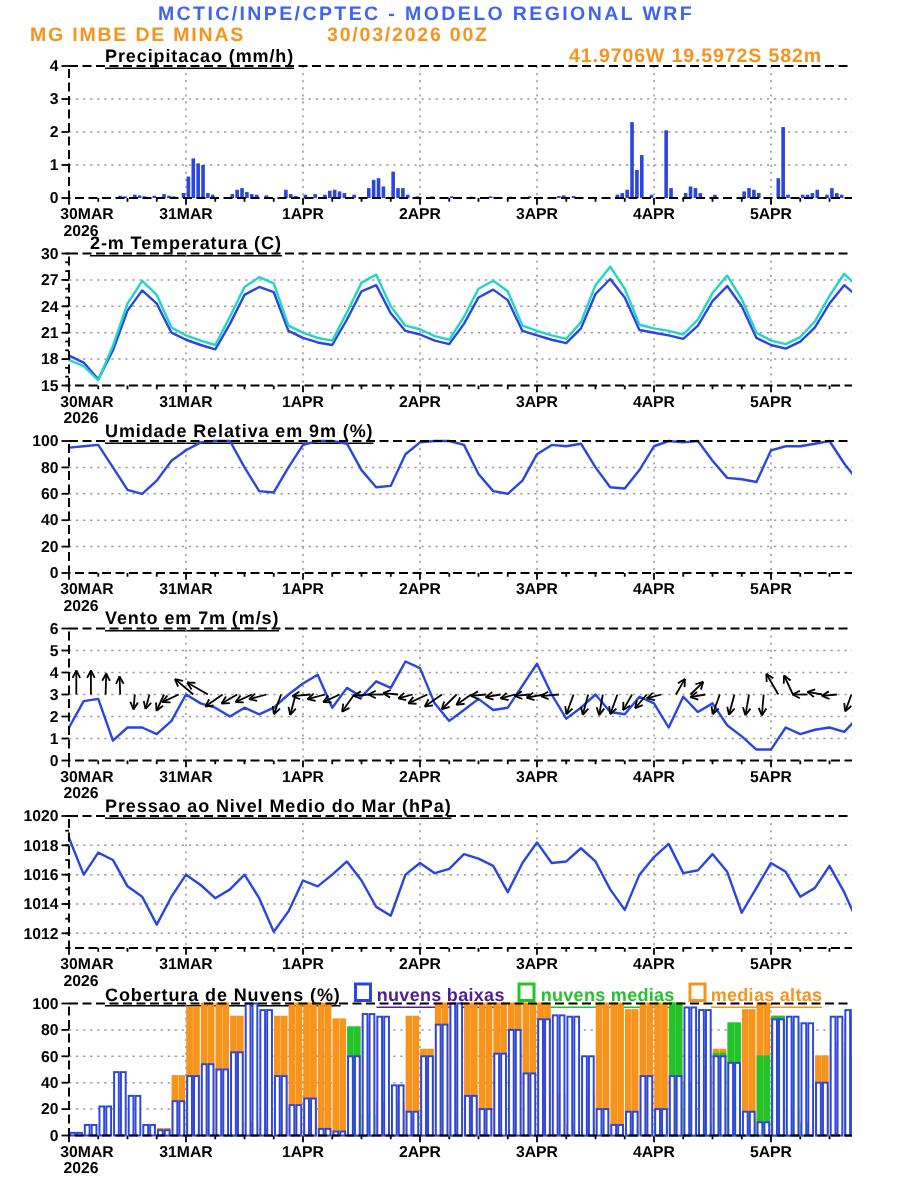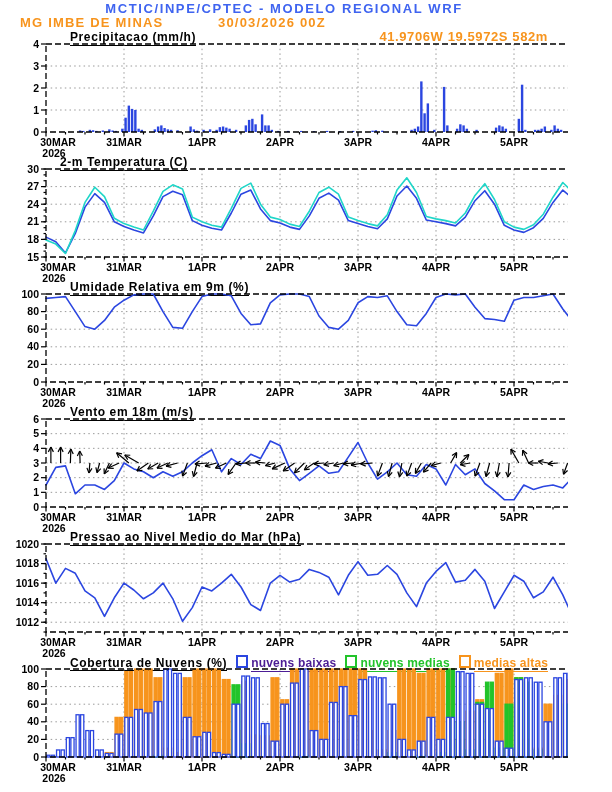--- a/index.html
+++ b/index.html
@@ -35,21 +35,21 @@
   <div class="abs ptitle" style="top:30px;left:70px;">
     <span class="ul">Precipitacao (mm/h)</span></div>
 
   <div class="abs ptitle" style="top:155px;left:60px;">
     <span class="ul">2-m Temperatura (C)</span></div>
 
   <div class="abs ptitle" style="top:280px;left:70px;">
     <span class="ul">Umidade Relativa em 9m (%)</span></div>
 
   <div class="abs ptitle" style="top:405px;left:70px;">
-    <span class="ul">Vento em 18m (m/s)</span></div>
+    <span class="ul">Vento em 7m (m/s)</span></div>
 
   <div class="abs ptitle" style="top:530px;left:70px;">
     <span class="ul">Pressao ao Nivel Medio do Mar (hPa)</span></div>
 
   <div class="abs cloudrow">
     <span class="ptitle" style="font-size:12px;">
       <span class="ul">Cobertura de Nuvens (%)</span></span>
     <span style="color: #4c1d95;">
       <span class="swatch" style="border-color: rgb(43, 70, 224);"></span><span class="ul">nuvens baixas</span></span>
     <span style="color: rgb(34, 196, 42);">

